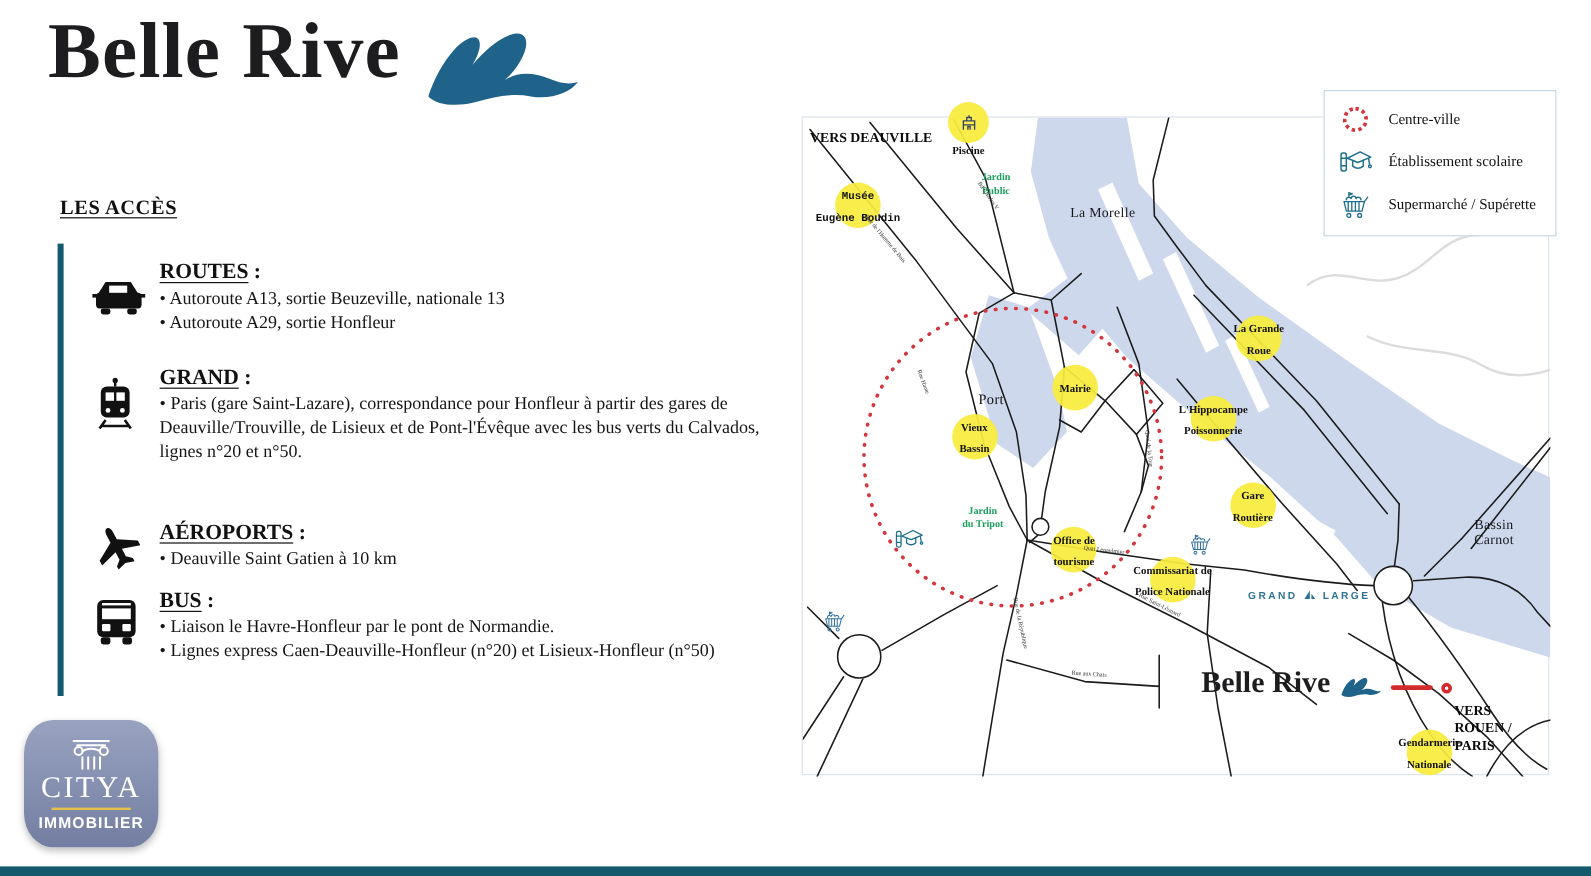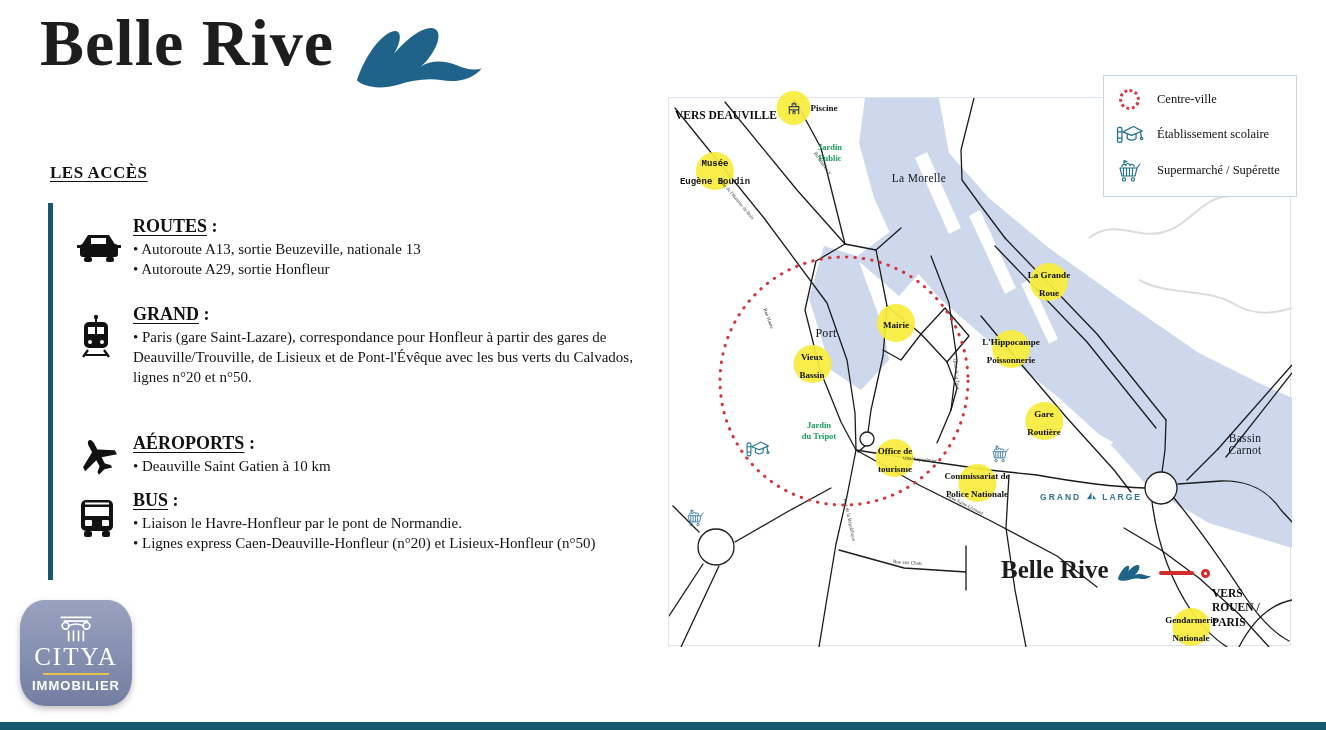--- a/index.html
+++ b/index.html
@@ -51,21 +51,21 @@
        background:var(--yellow);opacity:.93;transform:translate(-50%,-50%);z-index:0;}
   .mk .plbl{position:relative;z-index:1;font-weight:bold;font-size:9px;line-height:1.2;
        white-space:pre-line;color:#101010;}
   .mk-plain{font-size:12px;color:#101010;letter-spacing:.3px;}
   .mk-water{font-size:11.5px;color:#14171c;letter-spacing:.3px;}
   .mk-green{color:var(--green);font-weight:bold;font-size:8.5px;line-height:1.25;white-space:pre-line;}
   .mk-direction{transform:none;font-weight:bold;font-size:11.5px;line-height:1.25;
        color:#0b0b0b;white-space:pre-line;text-align:left;}
   .mk-icononly svg{display:block;}
 
-  .mk-poiicon{display:flex;flex-direction:row;align-items:center;}
+  .mk-poiicon{display:flex;flex-direction:column;align-items:center;}
   .mk-poiicon .dot2{width:34px;height:34px;border-radius:50%;background:var(--yellow);opacity:.93;
        display:flex;align-items:center;justify-content:center;}
   .mk-poiicon .plbl{margin-top:1px;}
 
   .brand{position:absolute;display:flex;align-items:center;gap:7px;transform:none;}
   .brand-name{font-size:25px;font-weight:bold;color:#1d1d1f;white-space:nowrap;}
   .brand-wave{width:36px;height:21px;color:var(--wave);margin-top:6px;}
   .brand-rule{width:35px;height:4px;background:#d22b2b;border-radius:2px;margin-top:6px;}
   .brand-ring{width:9px;height:9px;border:3px solid #d22b2b;border-radius:50%;margin-top:6px;background:#fff;}
 

